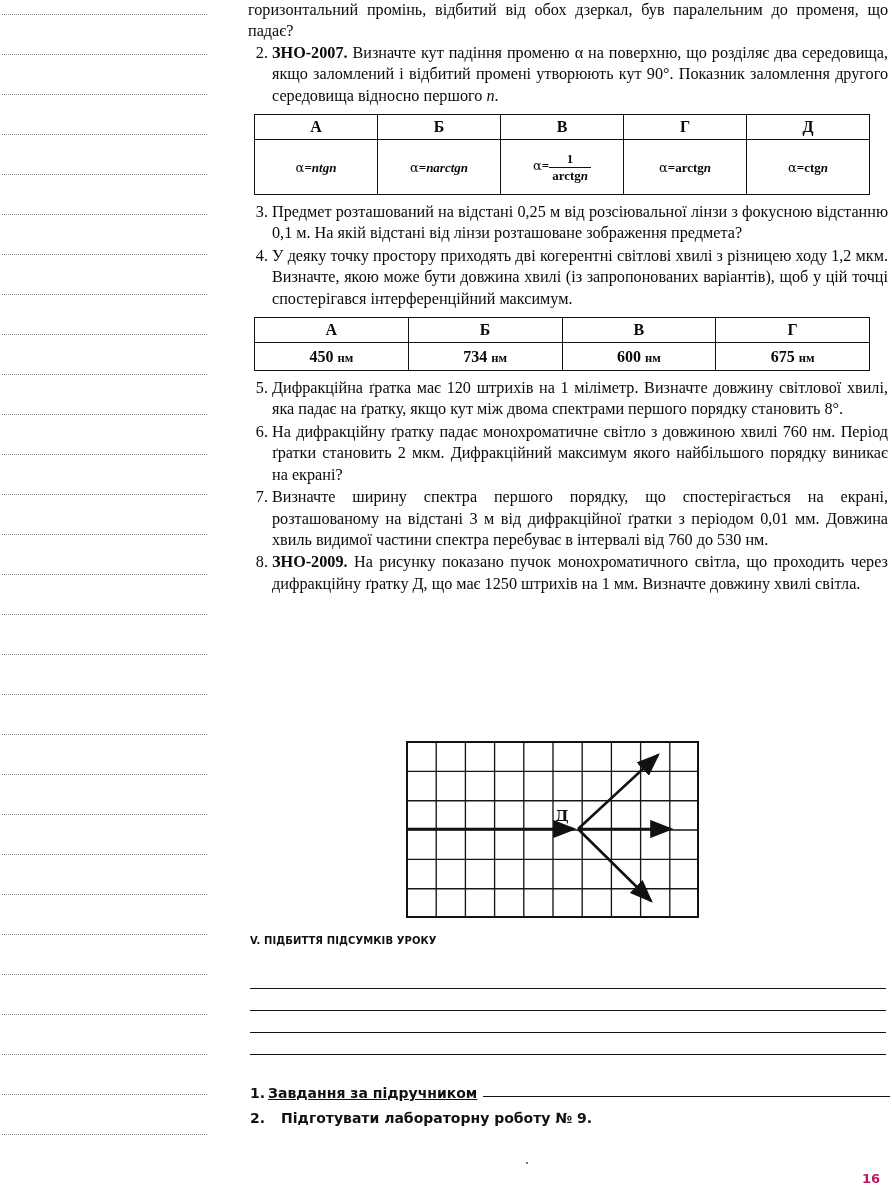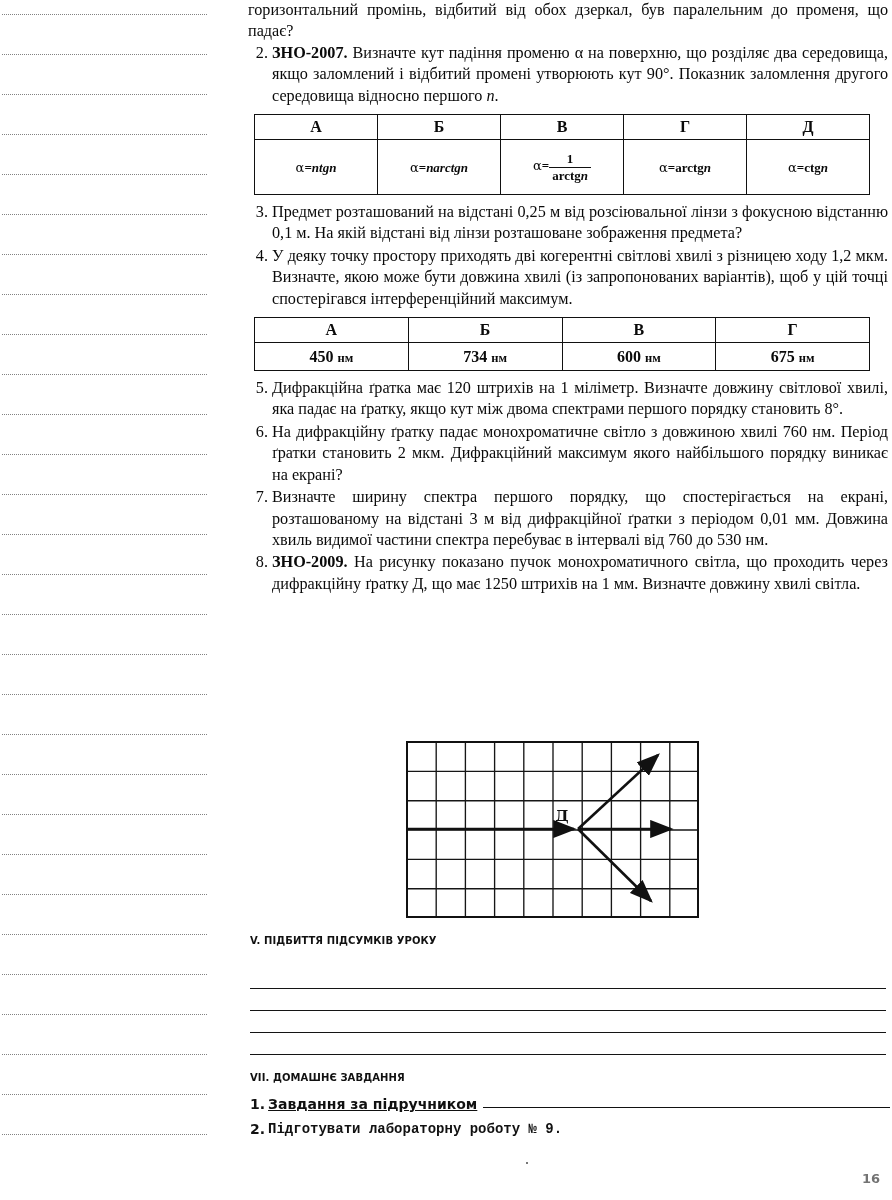--- a/index.html
+++ b/index.html
@@ -158,21 +158,21 @@
     height: 0;
   }
 
   #page-number {
     position: absolute;
     right: 12px;
     bottom: 14px;
     font-family: "DejaVu Sans", "Liberation Sans", sans-serif;
     font-weight: bold;
     font-size: 13px;
-    color: #737373;
+    color: #be185d;
   }
 
   .speck {
     position: absolute;
     width: 2px; height: 2px;
     background: #777;
   }
 </style>
 </head>
 <body>
@@ -341,29 +341,28 @@
   <div class="section-head">V. ПІДБИТТЯ ПІДСУМКІВ УРОКУ</div>
 </div>
 <div id="summary-lines" style="position:absolute; left:250px; top:988px; width:636px;">
     <div class="write-line" style="margin-top: 0px;"></div>
     <div class="write-line" style="margin-top: 21px;"></div>
     <div class="write-line" style="margin-top: 21px;"></div>
     <div class="write-line" style="margin-top: 21px;"></div>
   </div>
 
 <div style="position:absolute; left:250px; top:1072px; width:640px;">
-  <div class="section-head">VII. ДОМАШНЄ ЗАВДАННЯ</div>
 
   <div class="hw-item" style="margin-top:13px;">
     <span>1.</span>
     <span style="margin-left:3px;text-decoration:underline;">Завдання за підручником</span>
     <span class="hw-rule"></span>
   </div>
 
   <div class="hw-item" style="margin-top:9px;">
     <span>2.</span>
-    <span style="margin-left:3px;font-family:Liberation Mono, monospace;">Підготувати лабораторну роботу № 9.</span>
+    <span style="margin-left:16px;">Підготувати лабораторну роботу № 9.</span>
   </div>
 </div>
 
 <div class="speck" style="left:526px; top:1162px;"></div>
 
 <div id="page-number">16</div>
 
 </body></html>

